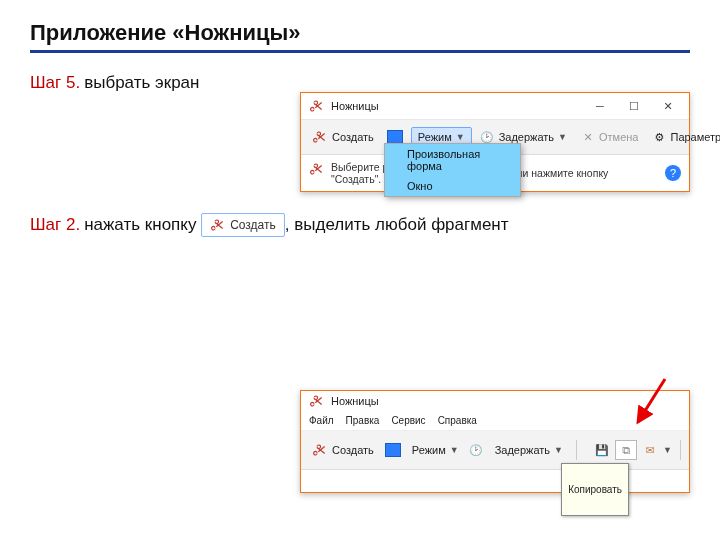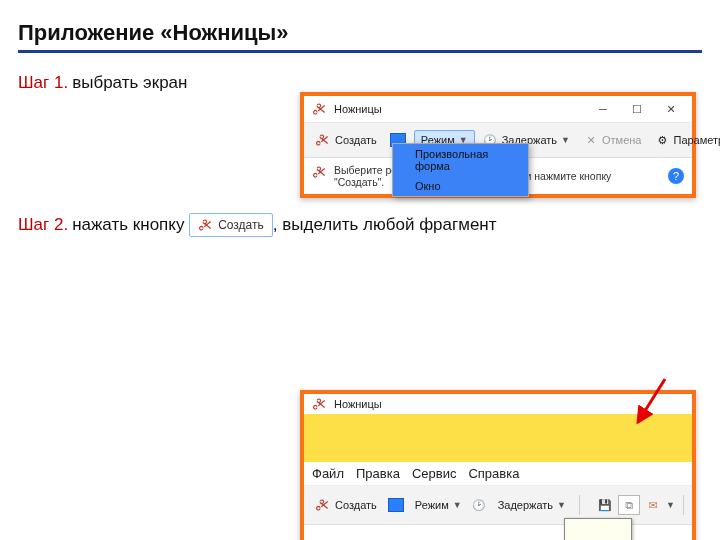--- a/index.html
+++ b/index.html
@@ -5,21 +5,21 @@
   body {
     margin: 0;
     width: 720px;
     height: 540px;
     font-family: Arial, sans-serif;
     background: #fff;
     color: #111;
     position: relative;
   }
   .slide {
-    padding: 20px 18px;
+    padding: 20px 30px;
   }
   h1 {
     font-size: 22px;
     font-weight: bold;
     margin: 0 0 4px 0;
   }
   .underline {
     height: 3px;
     background: #1f3c95;
     width: 100%;
@@ -39,22 +39,22 @@
     margin-left: 4px;
   }
 
   
   .scissors-icon svg { width:14px; height:14px; }
   .scissors-icon { display:inline-flex; align-items:center; justify-content:center; width:16px;height:16px; }
 
   
   .win {
     position: absolute;
-    background: #fde047;
-    border: 4px solid #f97316;
+    background: #be185d;
+    border: 1px solid #f97316;
     box-shadow: 0 2px 6px rgba(0,0,0,0.25);
     font-family: "Segoe UI", Tahoma, sans-serif;
     font-size: 11px;
     color: #222;
   }
   .win1 { left: 300px; top: 92px; width: 388px; }
   .titlebar {
     display: flex; align-items: center; justify-content: space-between;
     height: 26px; padding: 0 4px 0 8px;
     background: #fff;
@@ -85,22 +85,22 @@
   .muted { color:#9a9a9a; }
 
   .hintbar {
     display:flex; align-items:center; padding:6px 8px; gap:6px;
     font-size:10.5px; color:#333; background:#fff;
     justify-content: space-between;
   }
   .hint-left { display:flex; align-items:flex-start; gap:6px; }
 
   .dropdown {
-    position:absolute; left:392px; top:143px; width:135px;
-    background:#3b82f6; border:1px solid #aaa;
+    position:absolute; left:384px; top:143px; width:135px;
+    background:#7dd3fc; border:1px solid #aaa;
     box-shadow: 2px 2px 6px rgba(0,0,0,0.3);
     font-size:11px;
     z-index:5;
   }
   .dropdown .item {
     display:flex; align-items:center; padding:4px 8px 4px 22px; position:relative;
   }
   .dropdown .item.sel::before {
     content:"●"; font-size:8px; position:absolute; left:8px; color:#000;
   }
@@ -109,23 +109,22 @@
     display:inline-flex; align-items:center; gap:4px;
     border:1px solid #86b7ff; background:#fff;
     padding:3px 8px; font-size:12px; color:#333;
     border-radius:2px;
     box-shadow: inset 0 0 2px #e8f1ff;
   }
 
   
   .win2 { left:300px; top:390px; width:388px; }
   .menubar {
-    display:flex; gap:12px; padding:4px 8px; font-size:13px; color:#222; background:#fff;
+    display:flex; gap:12px; padding:4px 8px; font-size:10px; color:#222; background:#fff;
     border-bottom:1px solid #eee;
-    margin-top:48px;
   }
   .toolbar2 {
     display:flex; align-items:center; height:30px; padding:4px 6px; gap:6px;
     background:#f3f3f3; border-bottom:1px solid #ddd;
     position:relative;
   }
   .tbtn2 { display:flex;align-items:center;gap:4px;padding:3px 5px; }
   .divider { width:1px;height:20px;background:#ccc;margin:0 2px; }
   .copy-box { border:1px solid #b8b8b8; padding:2px 3px; background:#fff; }
   .tooltip {
@@ -141,21 +140,21 @@
   .toolbar2 .right { margin-left:auto; display:flex; align-items:center; gap:6px; }
 </style>
 </head>
 <body>
 
 <div class="slide">
   <h1>Приложение «Ножницы»</h1>
   <div class="underline"></div>
 
   <div class="step" style="margin-top:10px; margin-bottom:120px;">
-    <span class="num">Шаг 1.</span>
+    <span class="num">Шаг 5.</span>
     <span class="txt">выбрать экран</span>
   </div>
 
   <div class="step">
     <span class="num">Шаг 2.</span>
     <span class="txt">нажать кнопку</span>
     &nbsp;
     <span class="create-btn">
       <span class="scissors-icon">
         <svg viewBox="0 0 24 24">

